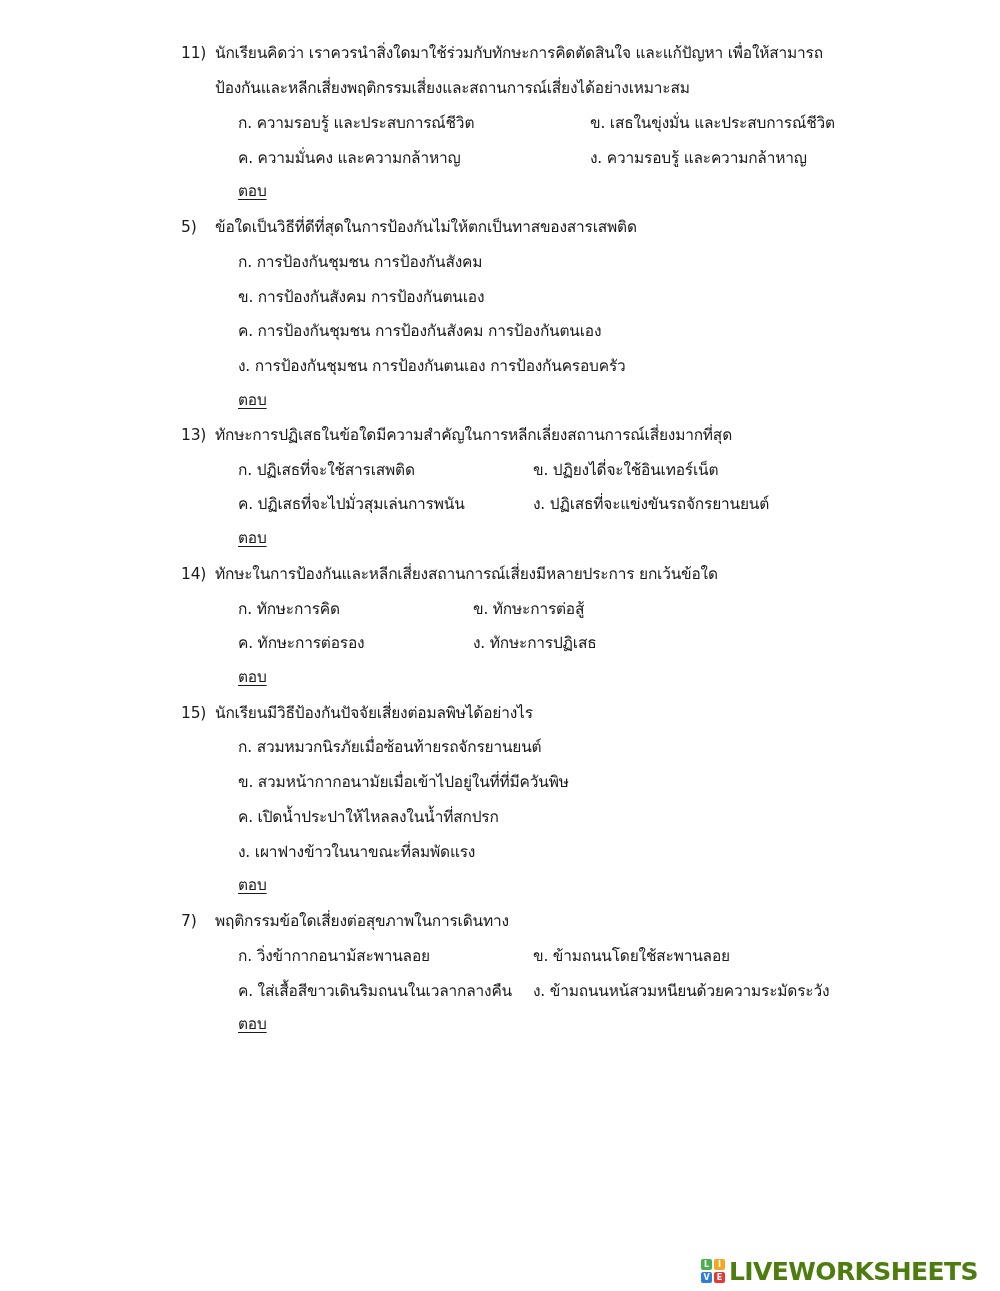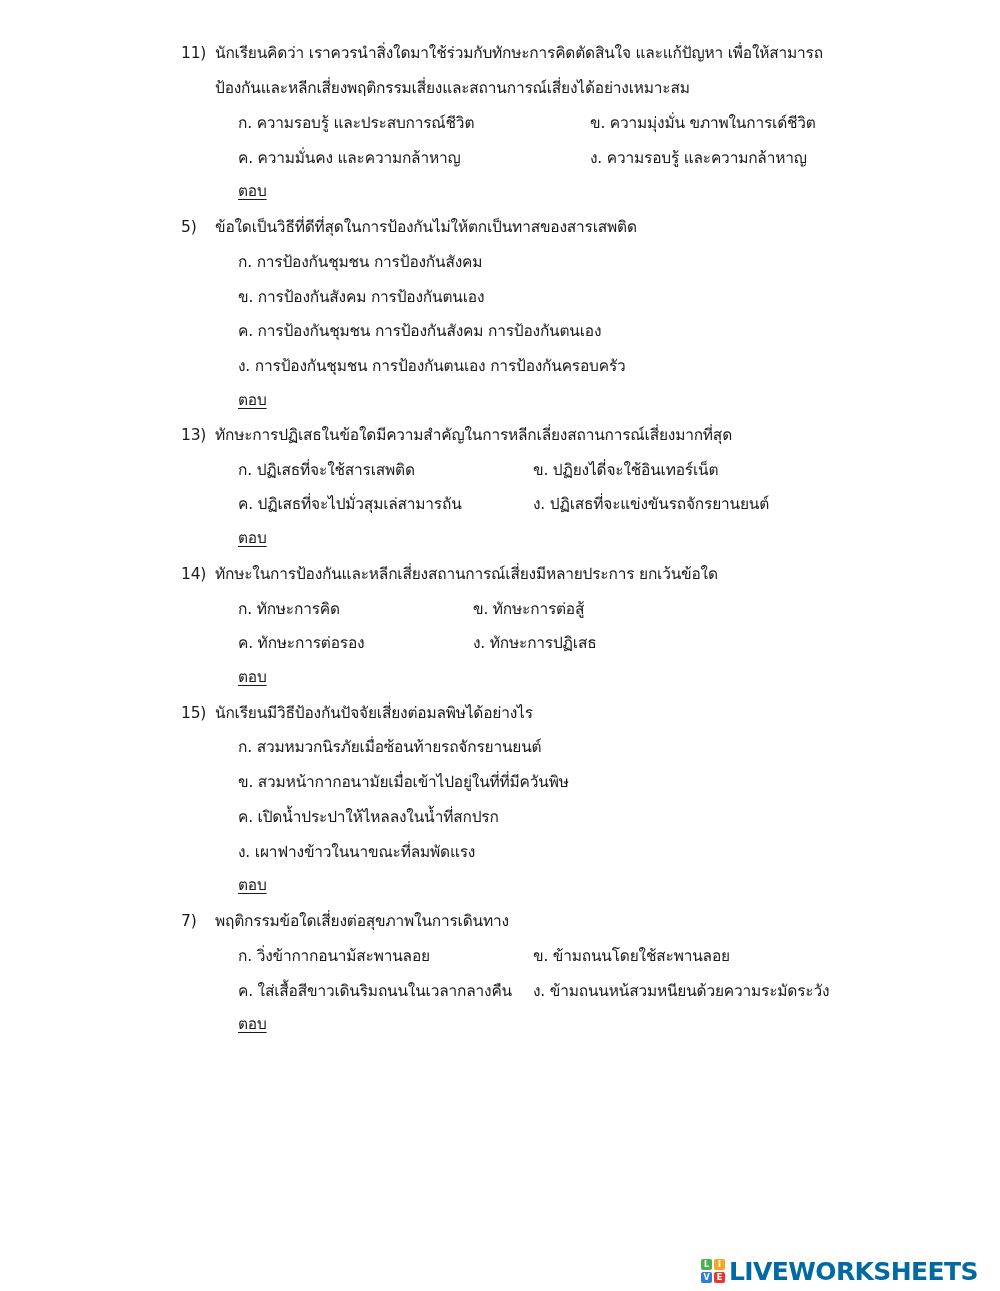--- a/index.html
+++ b/index.html
@@ -24,55 +24,55 @@
       display: grid; grid-template-columns: 11px 11px; grid-template-rows: 11px 11px; gap: 2px;
       margin-right: 4px;
     }
     .logo-blocks span {
       display: flex; align-items: center; justify-content: center;
       font-family: "DejaVu Sans", sans-serif; font-size: 8px; font-weight: bold; color: #fff;
       border-radius: 2px;
     }
     .logo-text {
       font-family: "DejaVu Sans", sans-serif; font-weight: bold; font-size: 25px;
-      color: #0369a1; letter-spacing: -0.6px;
+      color: #4d7c0f; letter-spacing: -0.6px;
     }
   </style>
 </head>
 <body>
 
 <div class="page">
 
   <div>
     <span class="line qnum" style="top:42px">11)</span>
     <span class="line qtext" style="top:42px">นักเรียนคิดว่า เราควรนำสิ่งใดมาใช้ร่วมกับทักษะการคิดตัดสินใจ และแก้ปัญหา เพื่อให้สามารถ</span>
     <span class="line qtext" style="top:77px">ป้องกันและหลีกเสี่ยงพฤติกรรมเสี่ยงและสถานการณ์เสี่ยงได้อย่างเหมาะสม</span>
     <span class="line opt" style="left:234px;top:112px">ก. ความรอบรู้ และประสบการณ์ชีวิต</span>
-    <span class="line opt" style="left:586px;top:112px">ข. ความมุ่งมั่น ขภาพในการเด์ชีวิต</span>
+    <span class="line opt" style="left:586px;top:112px">ข. เสธในขุ่งมั่น และประสบการณ์ชีวิต</span>
     <span class="line opt" style="left:234px;top:147px">ค. ความมั่นคง และความกล้าหาญ</span>
     <span class="line opt" style="left:586px;top:147px">ง. ความรอบรู้ และความกล้าหาญ</span>
     <span class="line answer" style="top:181px">ตอบ</span>
   </div>
 
   <div>
     <span class="line qnum" style="top:216px">5)</span>
     <span class="line qtext" style="top:216px">ข้อใดเป็นวิธีที่ดีที่สุดในการป้องกันไม่ให้ตกเป็นทาสของสารเสพติด</span>
     <span class="line opt" style="left:234px;top:251px">ก. การป้องกันชุมชน การป้องกันสังคม</span>
     <span class="line opt" style="left:234px;top:286px">ข. การป้องกันสังคม การป้องกันตนเอง</span>
     <span class="line opt" style="left:234px;top:320px">ค. การป้องกันชุมชน การป้องกันสังคม การป้องกันตนเอง</span>
     <span class="line opt" style="left:234px;top:355px">ง. การป้องกันชุมชน การป้องกันตนเอง การป้องกันครอบครัว</span>
     <span class="line answer" style="top:390px">ตอบ</span>
   </div>
 
   <div>
     <span class="line qnum" style="top:424px">13)</span>
     <span class="line qtext" style="top:424px">ทักษะการปฏิเสธในข้อใดมีความสำคัญในการหลีกเลี่ยงสถานการณ์เสี่ยงมากที่สุด</span>
     <span class="line opt" style="left:234px;top:459px">ก. ปฏิเสธที่จะใช้สารเสพติด</span>
     <span class="line opt" style="left:529px;top:459px">ข. ปฏิยงไดี่จะใช้อินเทอร์เน็ต</span>
-    <span class="line opt" style="left:234px;top:493px">ค. ปฏิเสธที่จะไปมั่วสุมเล่สามารถัน</span>
+    <span class="line opt" style="left:234px;top:493px">ค. ปฏิเสธที่จะไปมั่วสุมเล่นการพนัน</span>
     <span class="line opt" style="left:529px;top:493px">ง. ปฏิเสธที่จะแข่งขันรถจักรยานยนต์</span>
     <span class="line answer" style="top:528px">ตอบ</span>
   </div>
 
   <div>
     <span class="line qnum" style="top:563px">14)</span>
     <span class="line qtext" style="top:563px">ทักษะในการป้องกันและหลีกเสี่ยงสถานการณ์เสี่ยงมีหลายประการ ยกเว้นข้อใด</span>
     <span class="line opt" style="left:234px;top:598px">ก. ทักษะการคิด</span>
     <span class="line opt" style="left:469px;top:598px">ข. ทักษะการต่อสู้</span>
     <span class="line opt" style="left:234px;top:632px">ค. ทักษะการต่อรอง</span>

